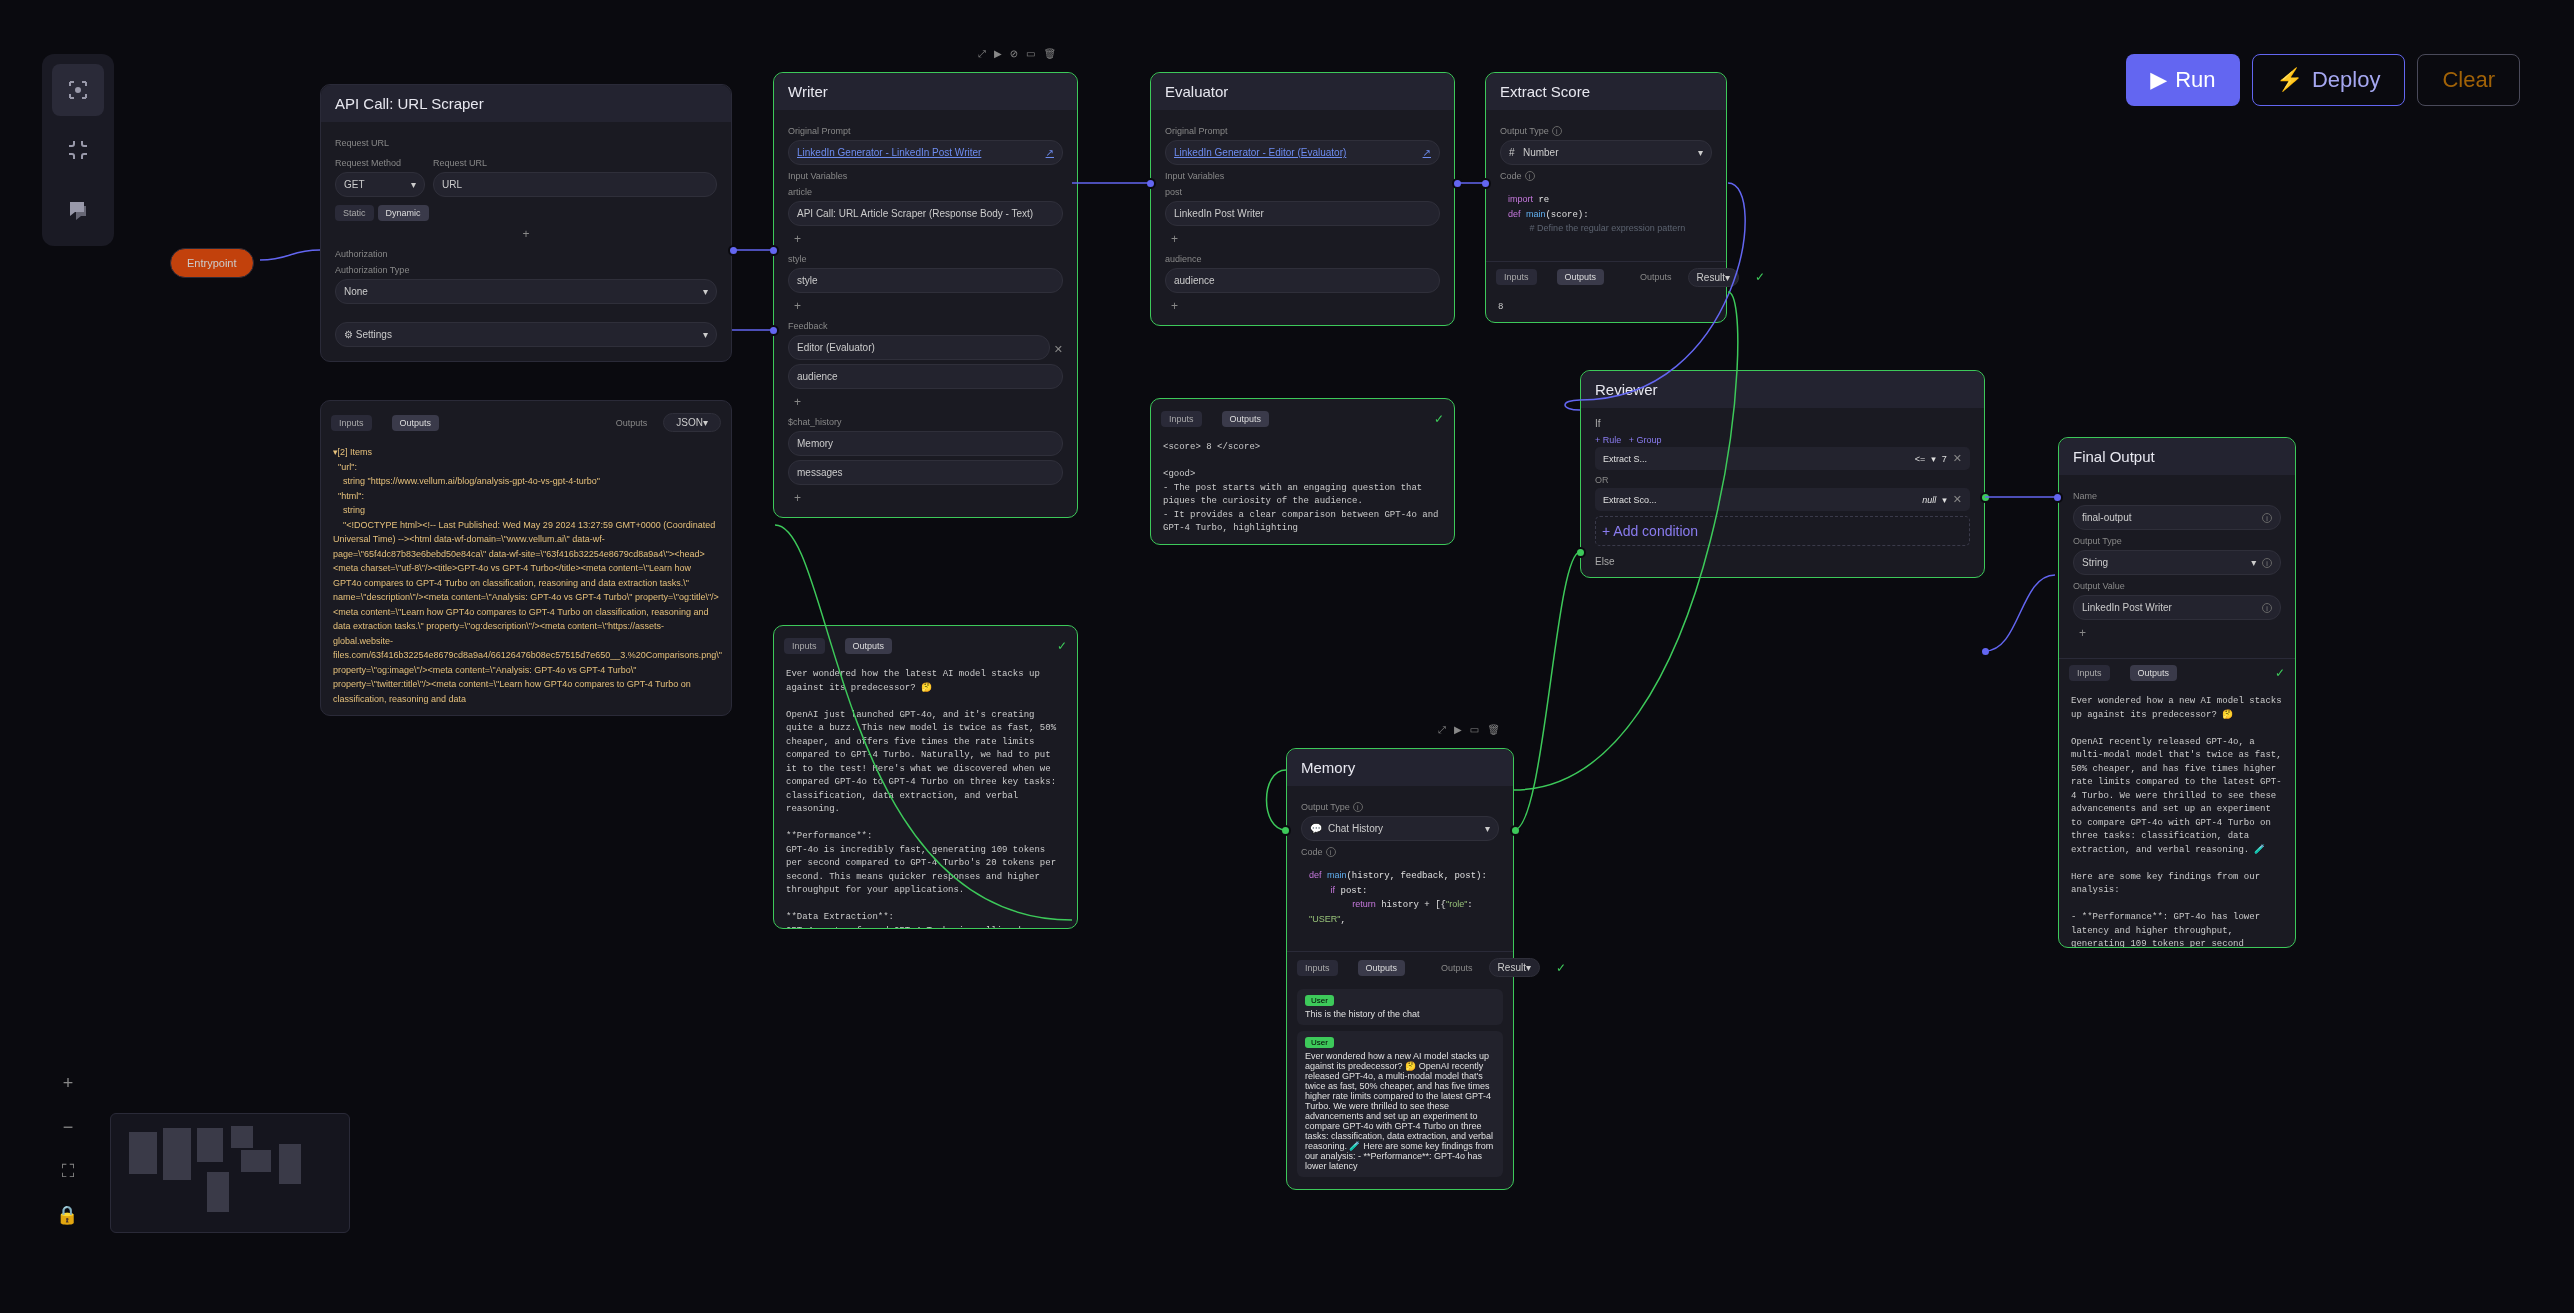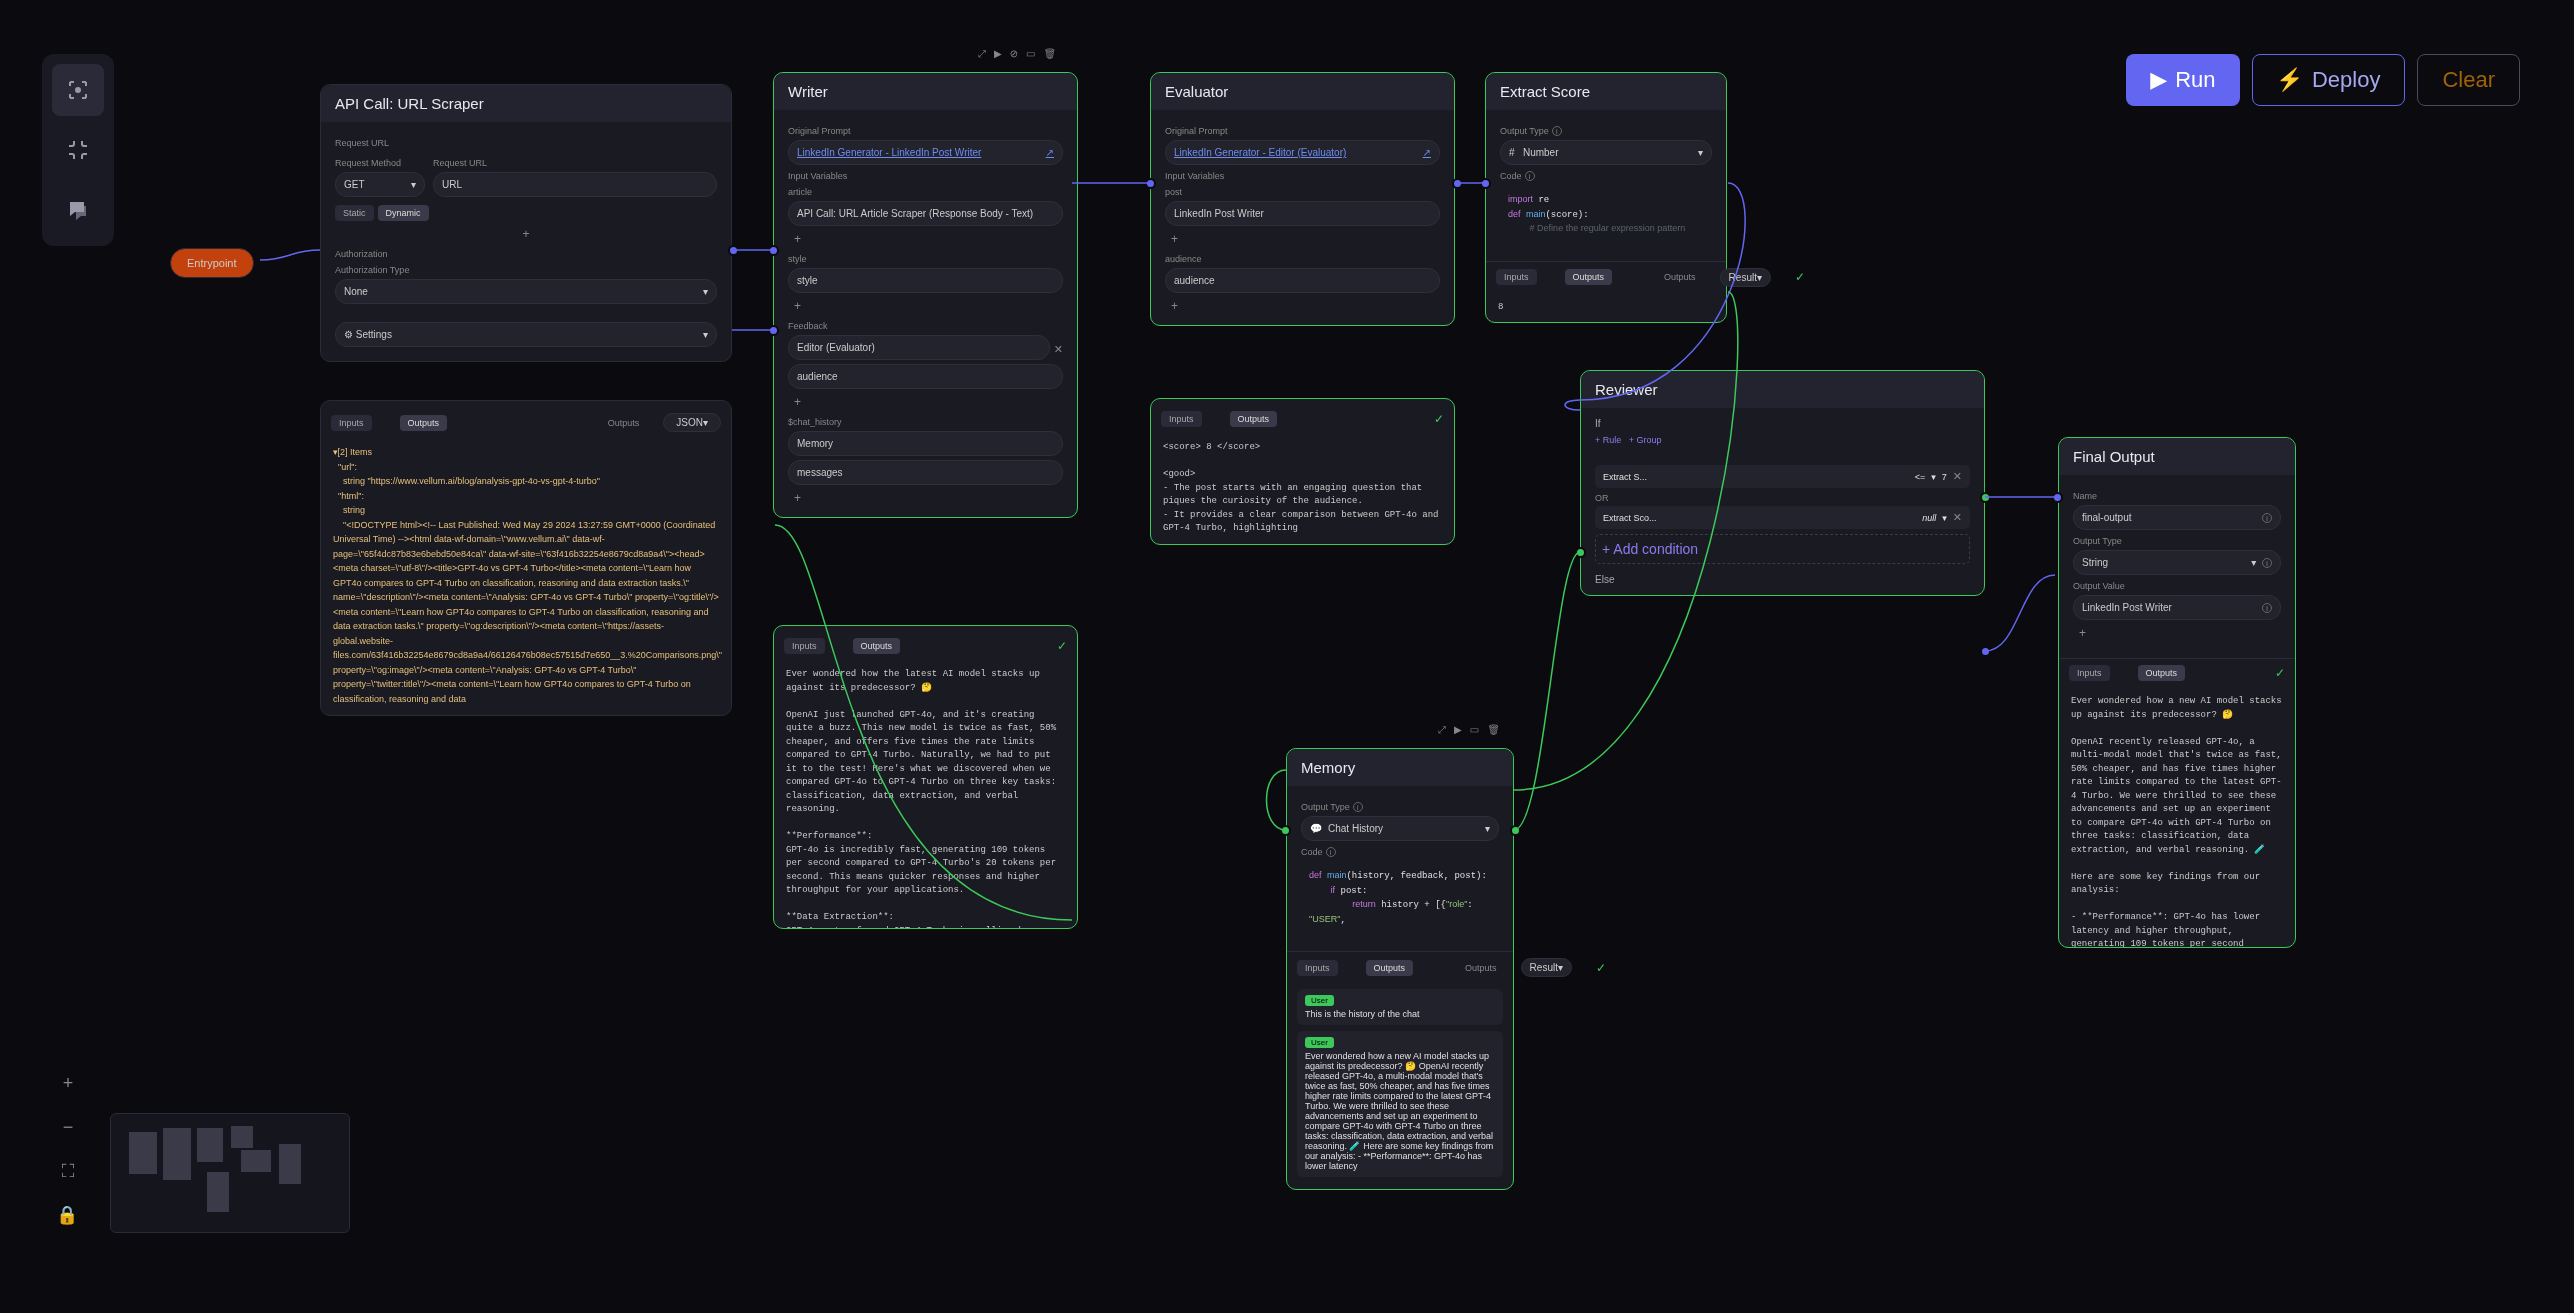--- a/index.html
+++ b/index.html
@@ -14,21 +14,21 @@
 .tool-btn.active{background:#2a2a38}
 .node{position:absolute;background:#1a1a22;border:1px solid #2a2a38;border-radius:10px;font-size:11px}
 .node.active{border:1.5px solid #3dc95a}
 .node-header{background:#232330;padding:10px 14px;border-radius:10px 10px 0 0;font-size:15px;font-weight:500;color:#e8e8f0}
 .node-body{padding:10px 14px}
 .node-section-label{font-size:9px;color:#888;margin-bottom:4px;margin-top:6px}
 .node-field{background:#23232e;border:1px solid #2f2f3a;border-radius:12px;padding:6px 8px;font-size:10px;color:#ccc;margin-bottom:4px;display:flex;justify-content:space-between;align-items:center}
 .node-field.link{color:#6d8cf0;text-decoration:underline}
 .node-tag{display:inline-block;background:#2a2a38;padding:3px 8px;border-radius:4px;font-size:9px;color:#aaa;margin-right:4px}
 .node-tag.active{background:#3a3a4a;color:#ddd}
-.io-bar{display:flex;gap:24px;align-items:center;padding:6px 10px;border-top:1px solid #2a2a38;margin-top:6px}
+.io-bar{display:flex;gap:16px;align-items:center;padding:6px 10px;border-top:1px solid #2a2a38;margin-top:6px}
 .io-bar .node-tag{cursor:pointer}
 .io-bar .spacer{flex:1}
 .io-select{font-size:9px;color:#888}
 .code-block{font-family:'Courier New',monospace;font-size:9px;line-height:1.5;padding:8px;overflow:hidden}
 .code-block .kw{color:#c678dd}
 .code-block .str{color:#98c379}
 .code-block .com{color:#5c6370}
 .output-text{font-family:'Courier New',monospace;font-size:9px;line-height:1.5;color:#ccc;padding:8px 12px;white-space:pre-wrap;overflow:hidden}
 .output-text .key{color:#e5c07b}
 .plus-btn{color:#888;font-size:12px;padding:2px 6px;cursor:pointer}
@@ -272,21 +272,21 @@
     <span class="node-field" style="padding:3px 8px;margin:0"><span>Result</span> ▾</span>
     <span class="check-icon">✓</span>
   </div>
   <div class="output-text">8</div>
 </div>
 
 <div class="node active" style="top:370px;left:1580px;width:405px">
   <div class="node-header">Reviewer</div>
   <div class="node-body">
     <div style="font-size:10px;color:#aaa;margin-bottom:6px">If</div>
-    <div style="font-size:9px;color:#8a7cf0;margin-bottom:20px"><span>+ <span>Rule</span></span>&nbsp;&nbsp;&nbsp;<span>+ <span>Group</span></span></div>
+    <div style="font-size:9px;color:#8a7cf0;margin-bottom:2px"><span>+ <span>Rule</span></span>&nbsp;&nbsp;&nbsp;<span>+ <span>Group</span></span></div>
     <div class="cond-row">
       <span style="flex:1">Extract S...</span>
       <span>&lt;=</span>
         <span>▾</span>
       <span>7</span>
       <span class="x-icon">✕</span>
     </div>
     <div style="font-size:9px;color:#888;margin:3px 0">OR</div>
     <div class="cond-row">
       <span style="flex:1">Extract Sco...</span>

